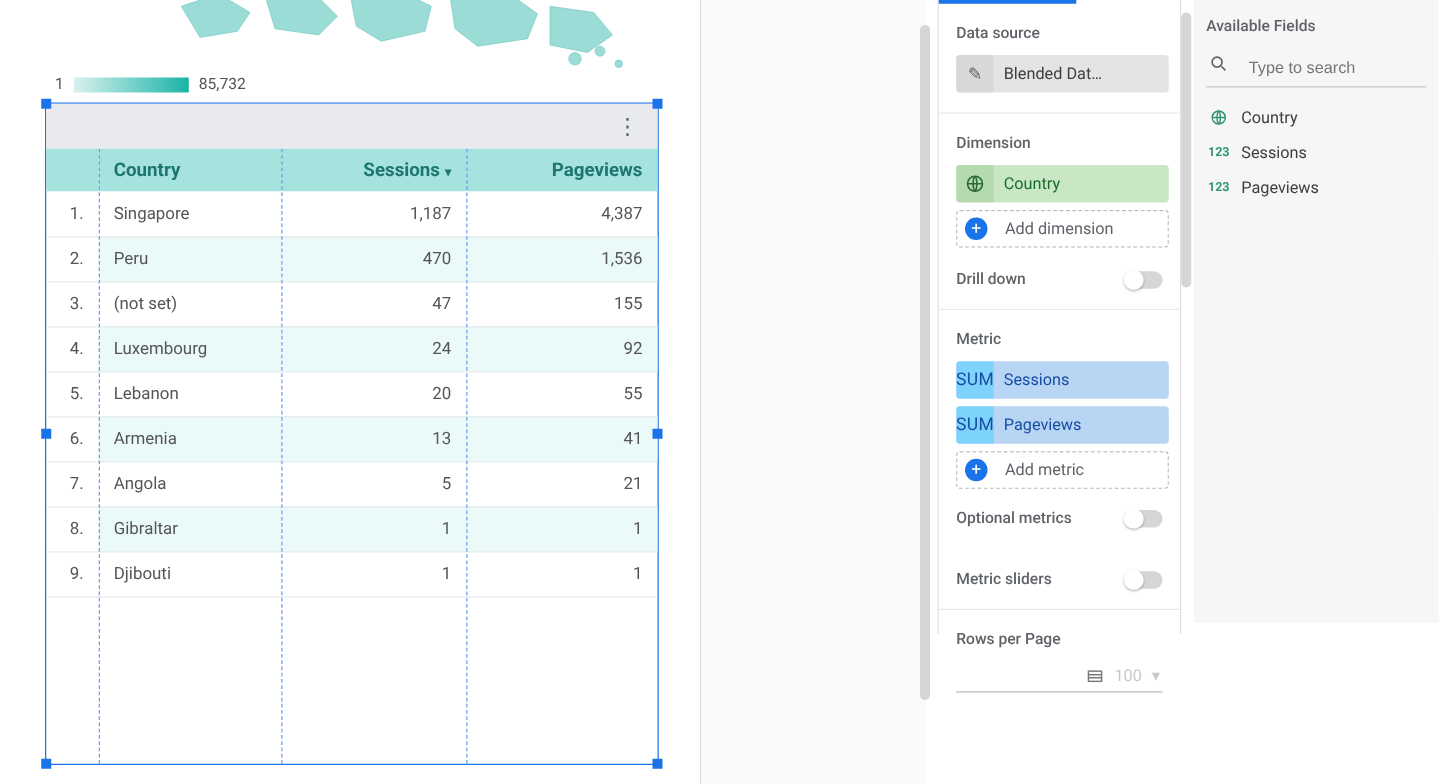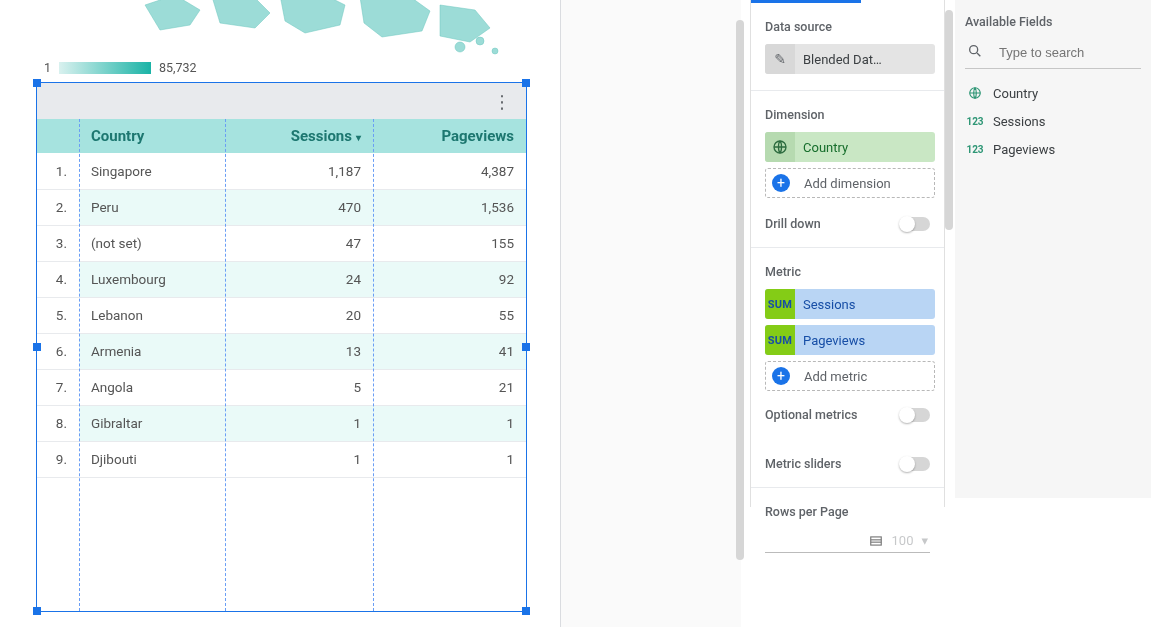--- a/index.html
+++ b/index.html
@@ -45,21 +45,21 @@
   .section.noborder{border-bottom:none;}
   .sec-label { font-size: 12.5px; color:#5f6368; font-weight:500; margin-bottom:10px; }
   .chip { display:flex; align-items:center; width:170px; height:30px; border-radius:3px; overflow:hidden; font-size:13px; }
   .chip .ico { width:30px; height:30px; display:flex; align-items:center; justify-content:center; font-size:14px; }
   .chip .lbl { flex:1; padding:0 8px; white-space:nowrap; overflow:hidden; text-overflow:ellipsis; }
   .chip-ds { background:#e4e4e4; }
   .chip-ds .ico{ background:#d8d8d8; color:#5f6368;}
   .chip-dim { background:#c9e7c4; color:#176e2c;}
   .chip-dim .ico{ background:#b6dab0; }
   .chip-met { background:#b9d5f4; color:#174ea6;}
-  .chip-met .ico{ background:#84cc16; font-size:11px; font-weight:700; letter-spacing:0.3px;}
+  .chip-met .ico{ background:#7dd3fc; font-size:14px; font-weight:400; letter-spacing:0.3px;}
   .chip-add { background:#fff; border:1px dashed #b8b8b8; color:#5f6368;}
   .chip-add .ico{ color:#fff;}
   .add-circle { width:18px; height:18px; border-radius:50%; background:#1a73e8; color:#fff; display:flex; align-items:center; justify-content:center; font-size:14px; line-height:1;}
   .stack > * + * { margin-top:6px; }
   .row-toggle { display:flex; align-items:center; justify-content:space-between; font-size:12.5px; color:#5f6368; font-weight:500; }
   .toggle { width:30px; height:14px; background:#d6d6d6; border-radius:8px; position:relative;}
   .toggle::after{content:"";position:absolute;width:16px;height:16px;border-radius:50%;background:#fff;left:-1px;top:-1px;box-shadow:0 1px 2px rgba(0,0,0,0.3);}
   .dropdown { display:flex; align-items:center; gap:8px; border-bottom:1px solid #bbb; padding:4px 2px; color:#5f6368; font-size:13px; justify-content:flex-end;}
   .config-scroll { position:absolute; right:-9px; top:10px; width:8px; height:220px; background:#d6d6d6; border-radius:4px;}
 

